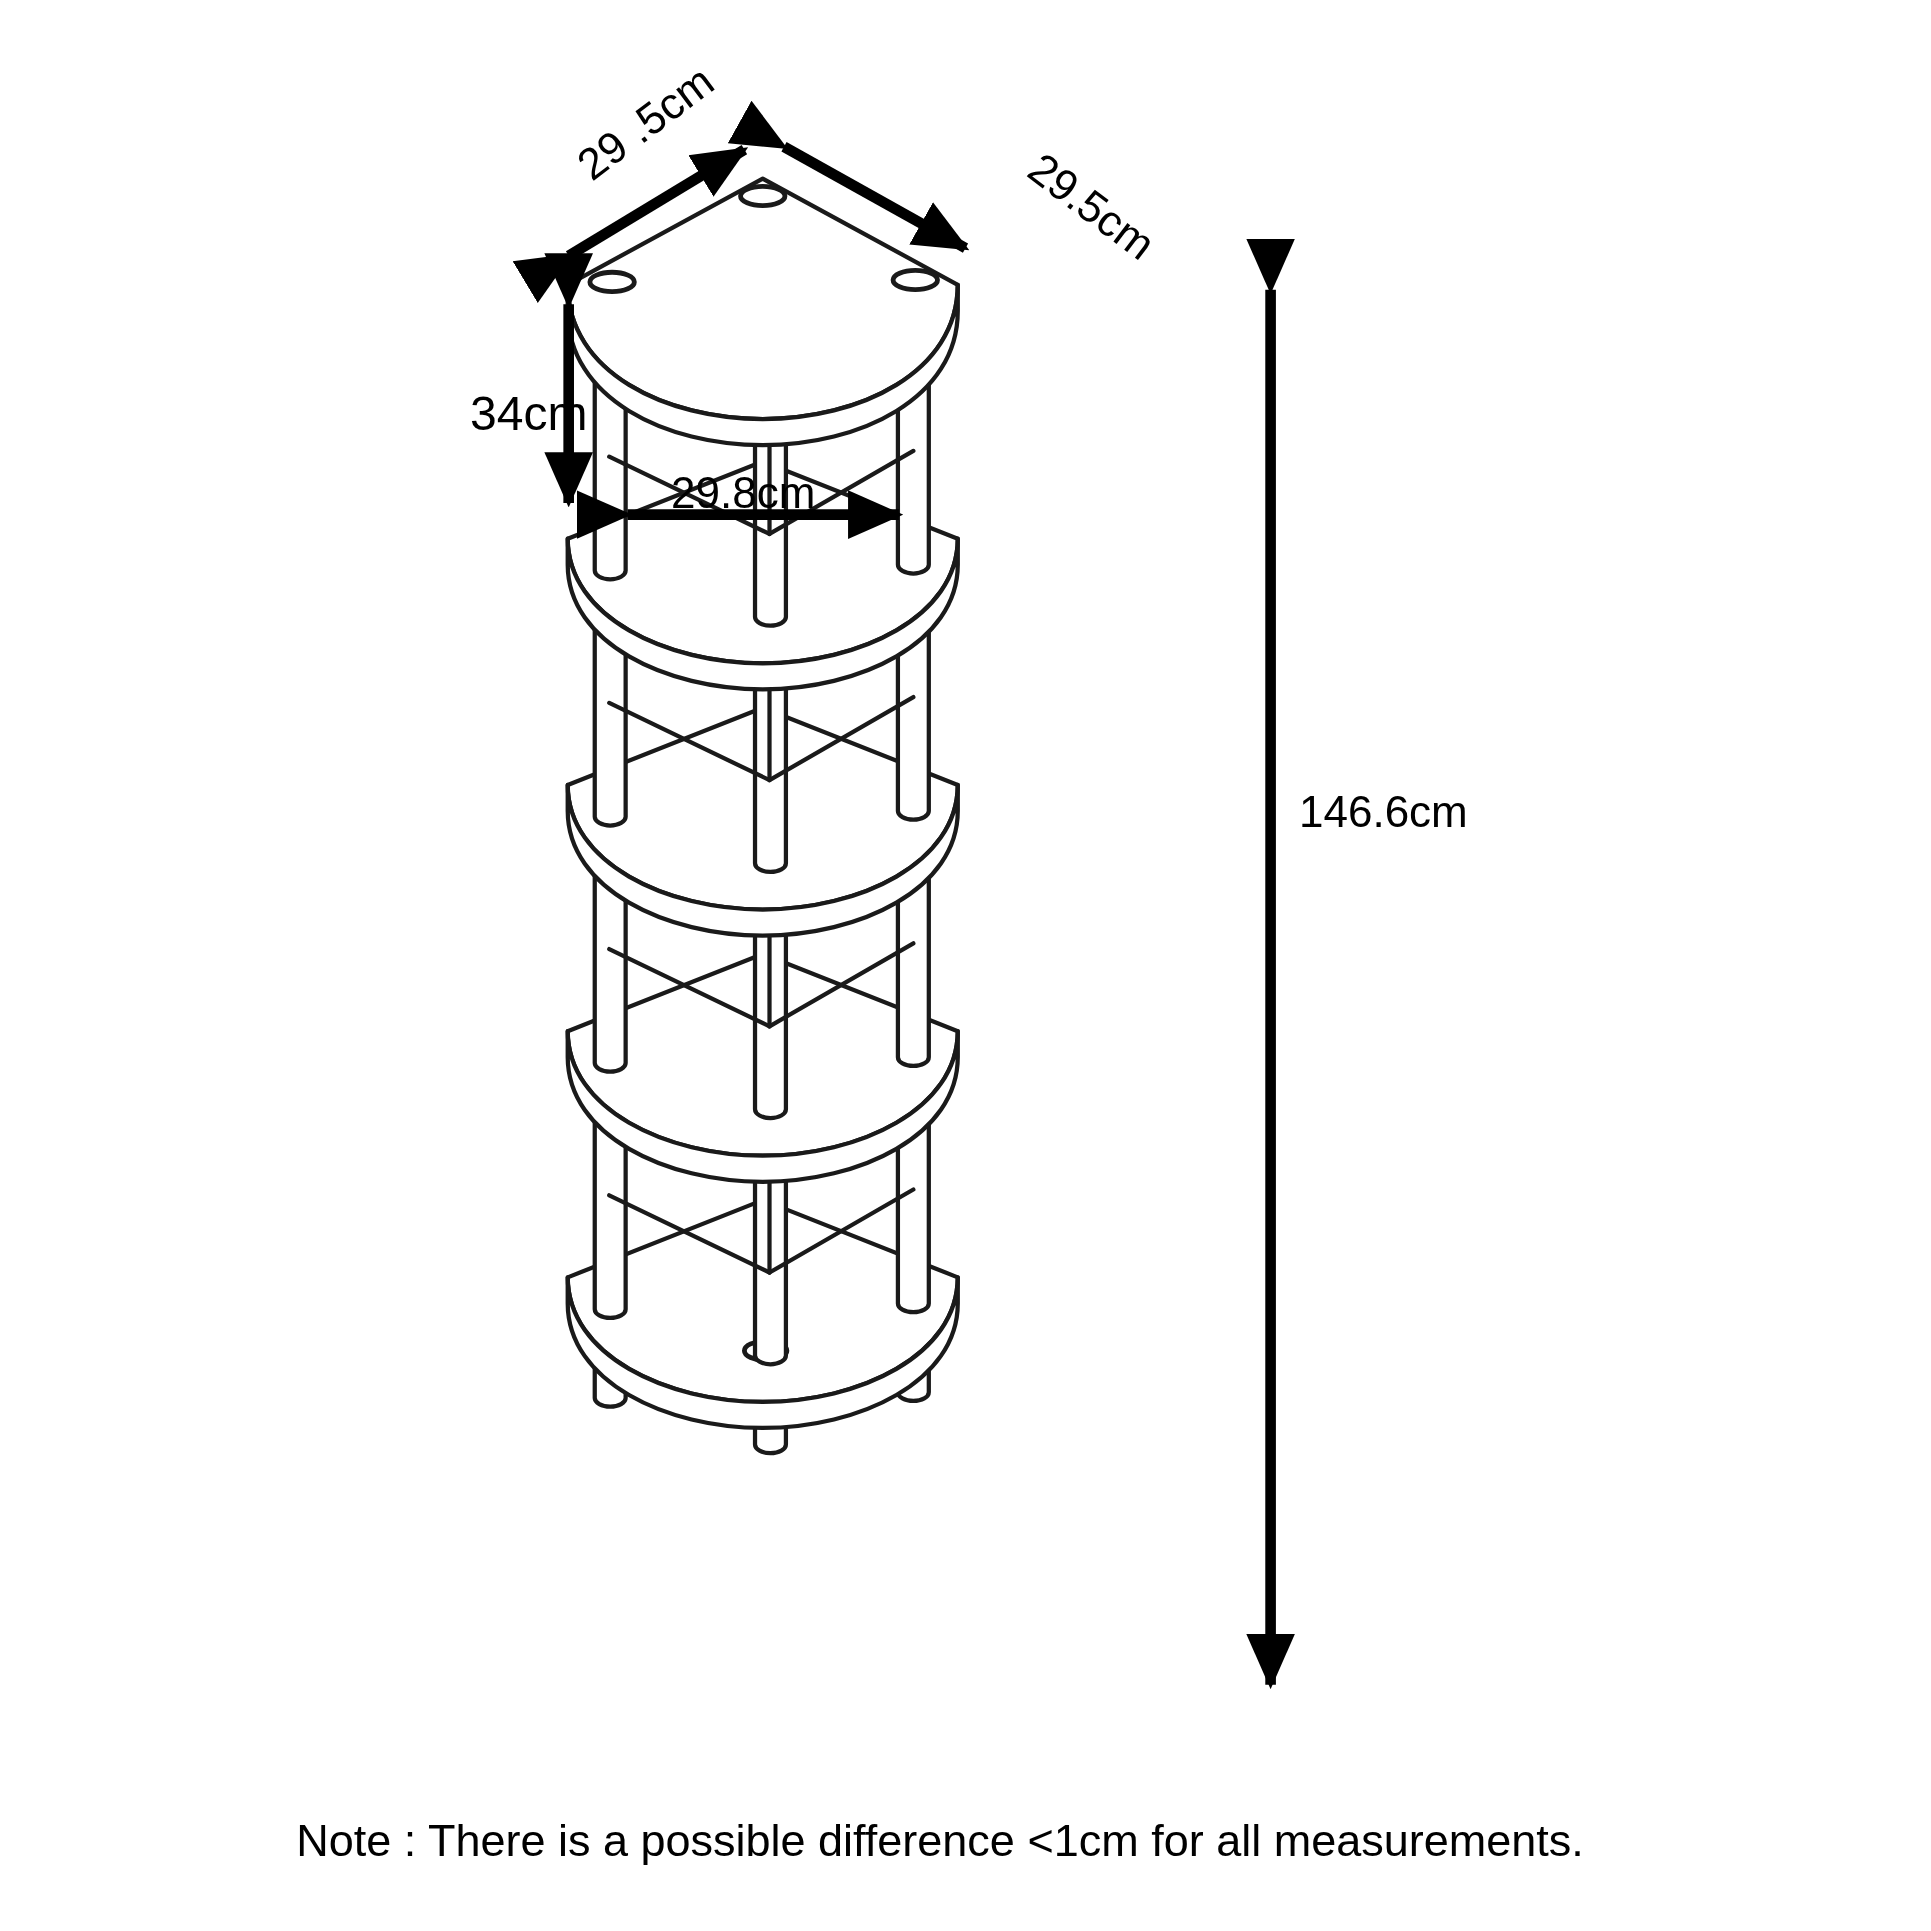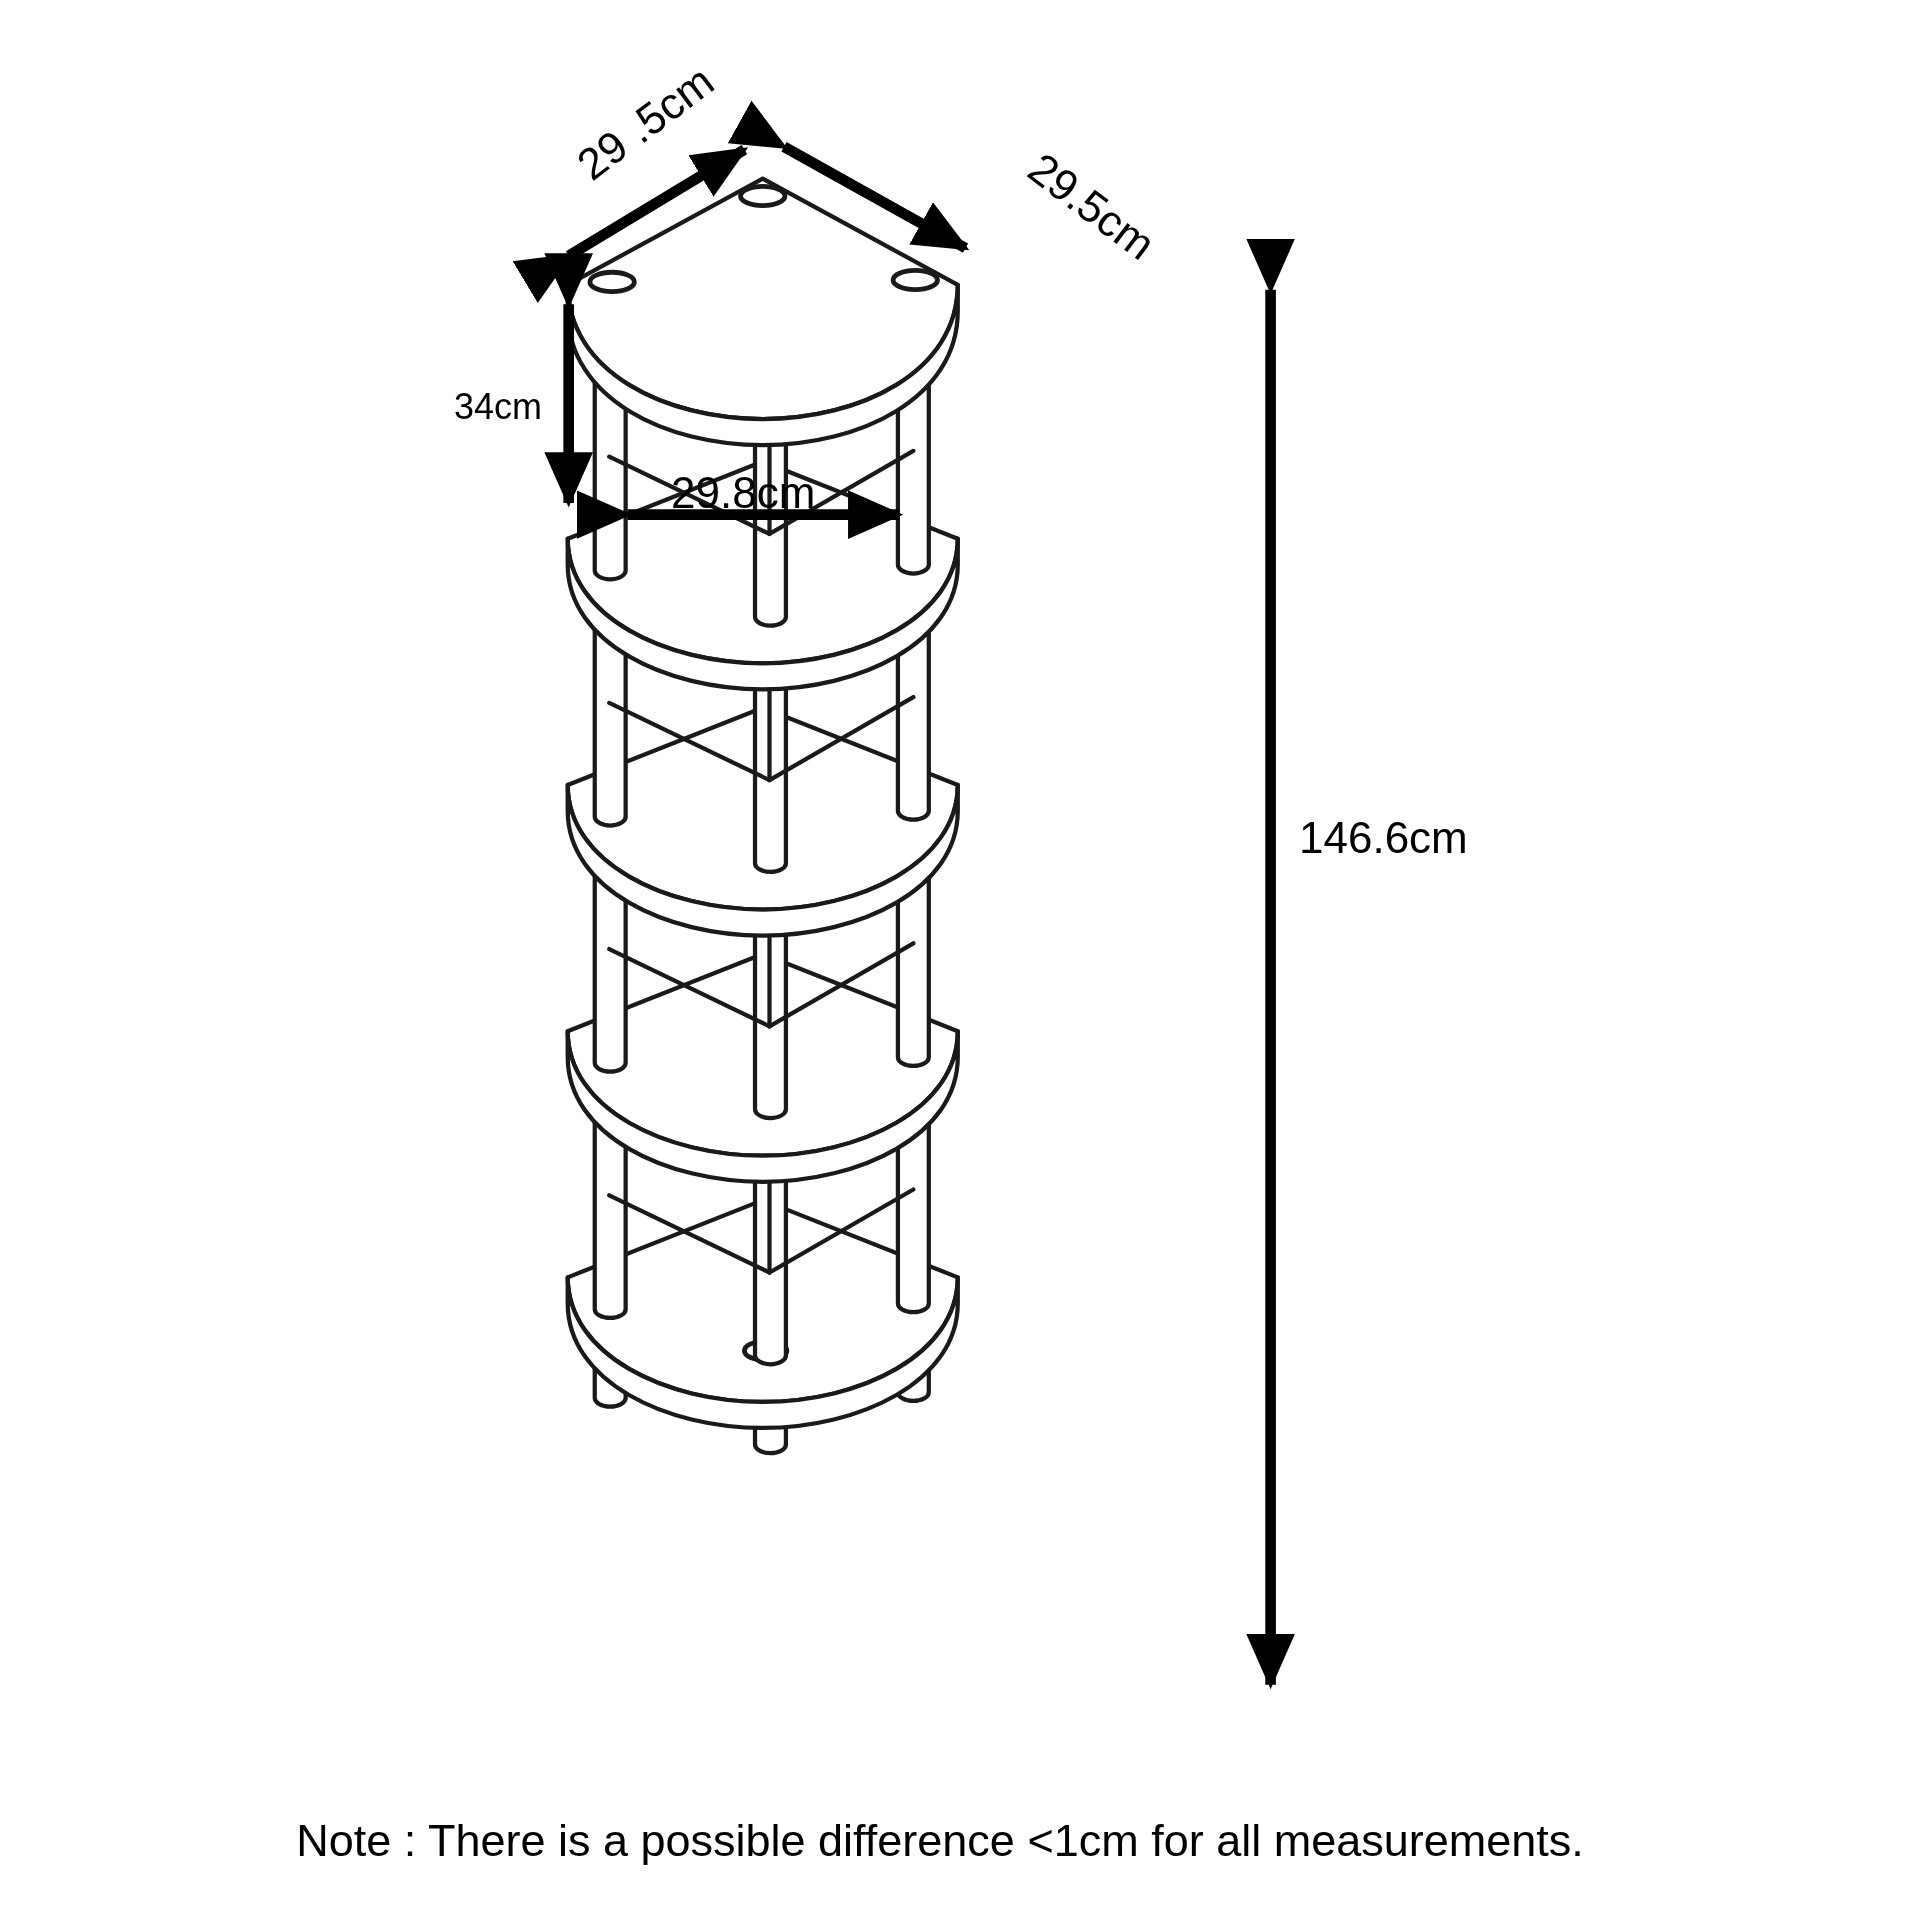--- a/index.html
+++ b/index.html
@@ -37,34 +37,33 @@
     transform-origin: left top;
   }
   #label-depth-right {
     left: 1049px;
     top: 143px;
     font-size: 44px;
     transform: rotate(37deg);
     transform-origin: left top;
   }
   #label-shelf-gap {
-    left: 454px;
+    left: 470px;
     top: 386px;
-    font-size: 36px;
+    font-size: 48px;
   }
   #label-width {
     left: 671px;
     top: 468px;
     font-size: 44px;
   }
   #label-height {
     left: 1299px;
     top: 787px;
     font-size: 44px;
-    margin-top: 26px;
   }
   #note {
     position: absolute;
     left: 0;
     top: 1815px;
     width: 1880px;
     text-align: center;
     font-size: 45px;
     color: #000000;
     font-family: "Liberation Sans", sans-serif;

